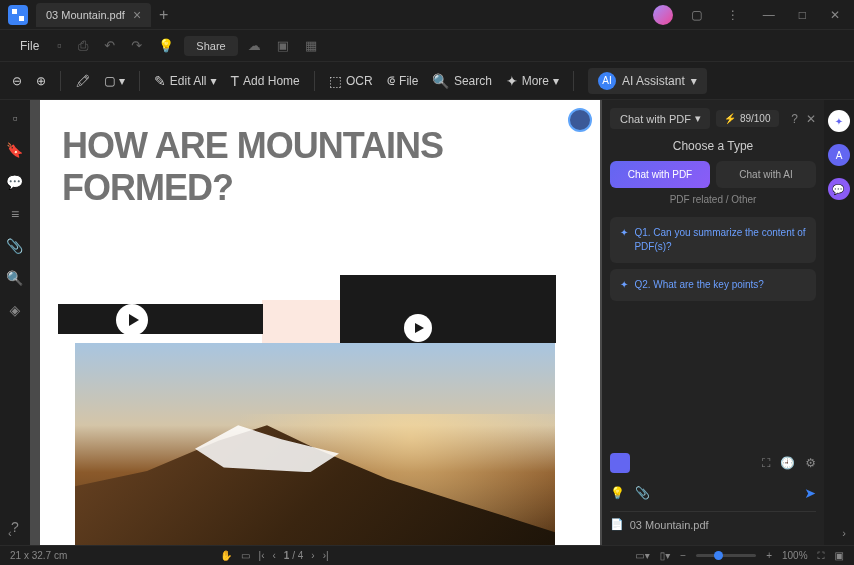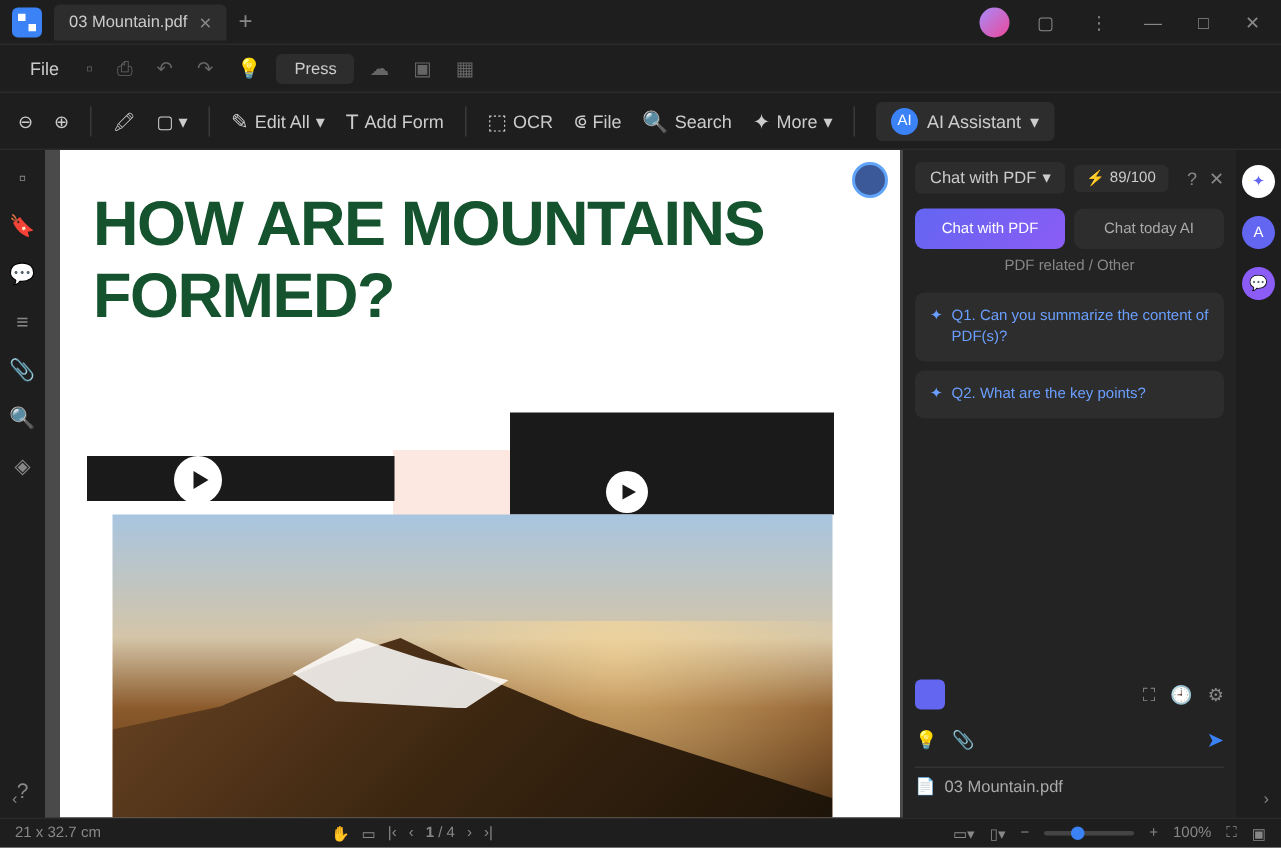--- a/index.html
+++ b/index.html
@@ -24,21 +24,21 @@
 .tool-icon{font-size:14px}
 .divider{width:1px;height:20px;background:#3a3a3a}
 .ai-assist{display:flex;align-items:center;gap:6px;background:#2d2d2d;padding:4px 10px;border-radius:4px}
 .ai-badge{width:18px;height:18px;border-radius:50%;background:#3b82f6;display:flex;align-items:center;justify-content:center;font-size:10px;color:#fff}
 .main{display:flex;height:calc(100% - 100px - 20px)}
 .sidebar{width:30px;background:#1e1e1e;display:flex;flex-direction:column;align-items:center;padding-top:10px;gap:16px}
 .sidebar-icon{color:#888;cursor:pointer;font-size:14px}
 .sidebar-bottom{margin-top:auto;margin-bottom:10px}
 .doc-area{flex:1;background:#4a4a4a;overflow:hidden;padding:0 10px;position:relative}
 .page{background:#fff;width:560px;height:100%;margin:0 auto;position:relative;overflow:hidden}
-.page-title{font-family:"Arial Black",sans-serif;font-weight:900;font-size:42px;color:#14532d;padding:25px 22px 10px;letter-spacing:-1px}
+.page-title{font-family:"Arial Black",sans-serif;font-weight:900;font-size:36px;color:#737373;padding:25px 22px 10px;letter-spacing:-1px}
 .vid1{position:absolute;left:18px;top:204px;width:205px;height:30px;background:#1a1a1a}
 .play1{position:absolute;left:76px;top:204px;width:32px;height:32px;border-radius:50%;background:#fff;display:flex;align-items:center;justify-content:center}
 .play1::after{content:"";border-left:10px solid #1a1a1a;border-top:6px solid transparent;border-bottom:6px solid transparent;margin-left:3px}
 .vid2{position:absolute;left:300px;top:175px;width:216px;height:68px;background:#1a1a1a}
 .play2{position:absolute;left:364px;top:214px;width:28px;height:28px;border-radius:50%;background:#fff;display:flex;align-items:center;justify-content:center}
 .play2::after{content:"";border-left:9px solid #1a1a1a;border-top:5px solid transparent;border-bottom:5px solid transparent;margin-left:2px}
 .peach{position:absolute;left:222px;top:200px;width:80px;height:50px;background:#fce8e0}
 .mountain{position:absolute;left:35px;top:243px;width:480px;height:235px;background:linear-gradient(180deg,#a8c5e0 0%,#d4c5a8 35%,#8b5a2b 55%,#5c3a1a 80%,#3a2510 100%);overflow:hidden}
 .mountain::before{content:"";position:absolute;top:30%;left:0;right:0;height:50%;background:radial-gradient(circle at 70% 20%,rgba(255,220,150,0.6),transparent 50%)}
 .ridge{position:absolute;bottom:0;left:0;right:0;height:65%;background:linear-gradient(135deg,#6b4423 0%,#3a2510 50%,#1a1208 100%);clip-path:polygon(0 40%,15% 30%,30% 10%,40% 0%,50% 15%,65% 35%,80% 50%,100% 70%,100% 100%,0 100%)}
@@ -100,37 +100,37 @@
   </div>
 </div>
 
 <div class="menubar">
   <span class="file-btn">File</span>
   <span class="menu-icon">▫</span>
   <span class="menu-icon">⎙</span>
   <span class="menu-icon">↶</span>
   <span class="menu-icon">↷</span>
   <span class="menu-icon">💡</span>
-  <span class="share-btn">Press</span>
+  <span class="share-btn">Share</span>
   <span class="menu-icon">☁</span>
   <span class="menu-icon">▣</span>
   <span class="menu-icon">▦</span>
 </div>
 
 <div class="toolbar">
   <span class="tool">⊖</span>
   <span class="tool">⊕</span>
   <div class="divider"></div>
   <span class="tool">🖍</span>
   <span class="tool">▢ ▾</span>
   <div class="divider"></div>
   <span class="tool"><span class="tool-icon">✎</span><span>Edit All</span> ▾</span>
   <span class="tool">
       <span class="tool-icon">T</span>
-      <span>Add Form</span>
+      <span>Add Home</span>
     </span>
   <div class="divider"></div>
   <span class="tool">
       <span class="tool-icon">⬚</span>
       <span>OCR</span>
     </span>
   <span class="tool">
       <span class="tool-icon">⟃</span>
       <span>File</span>
     </span>
@@ -177,23 +177,24 @@
       <span class="dropdown"><span>Chat with PDF</span> ▾</span>
       <span class="token-badge">
           <span class="bolt">⚡</span>
           <span>89/100</span>
         </span>
       <span class="ai-close">
           <span>?</span>
           <span>✕</span>
         </span>
     </div>
+    <div class="chat-type">Choose a Type</div>
     <div class="type-btns">
       <div class="type-btn active">Chat with PDF</div>
-      <div class="type-btn inactive">Chat today AI</div>
+      <div class="type-btn inactive">Chat with AI</div>
     </div>
     <div class="type-sub">PDF related / Other</div>
     <div class="suggestion">
         <span>✦</span>
         <span>Q1. Can you summarize the content of PDF(s)?</span>
       </div>
     <div class="suggestion">
         <span>✦</span>
         <span>Q2. What are the key points?</span>
       </div>

